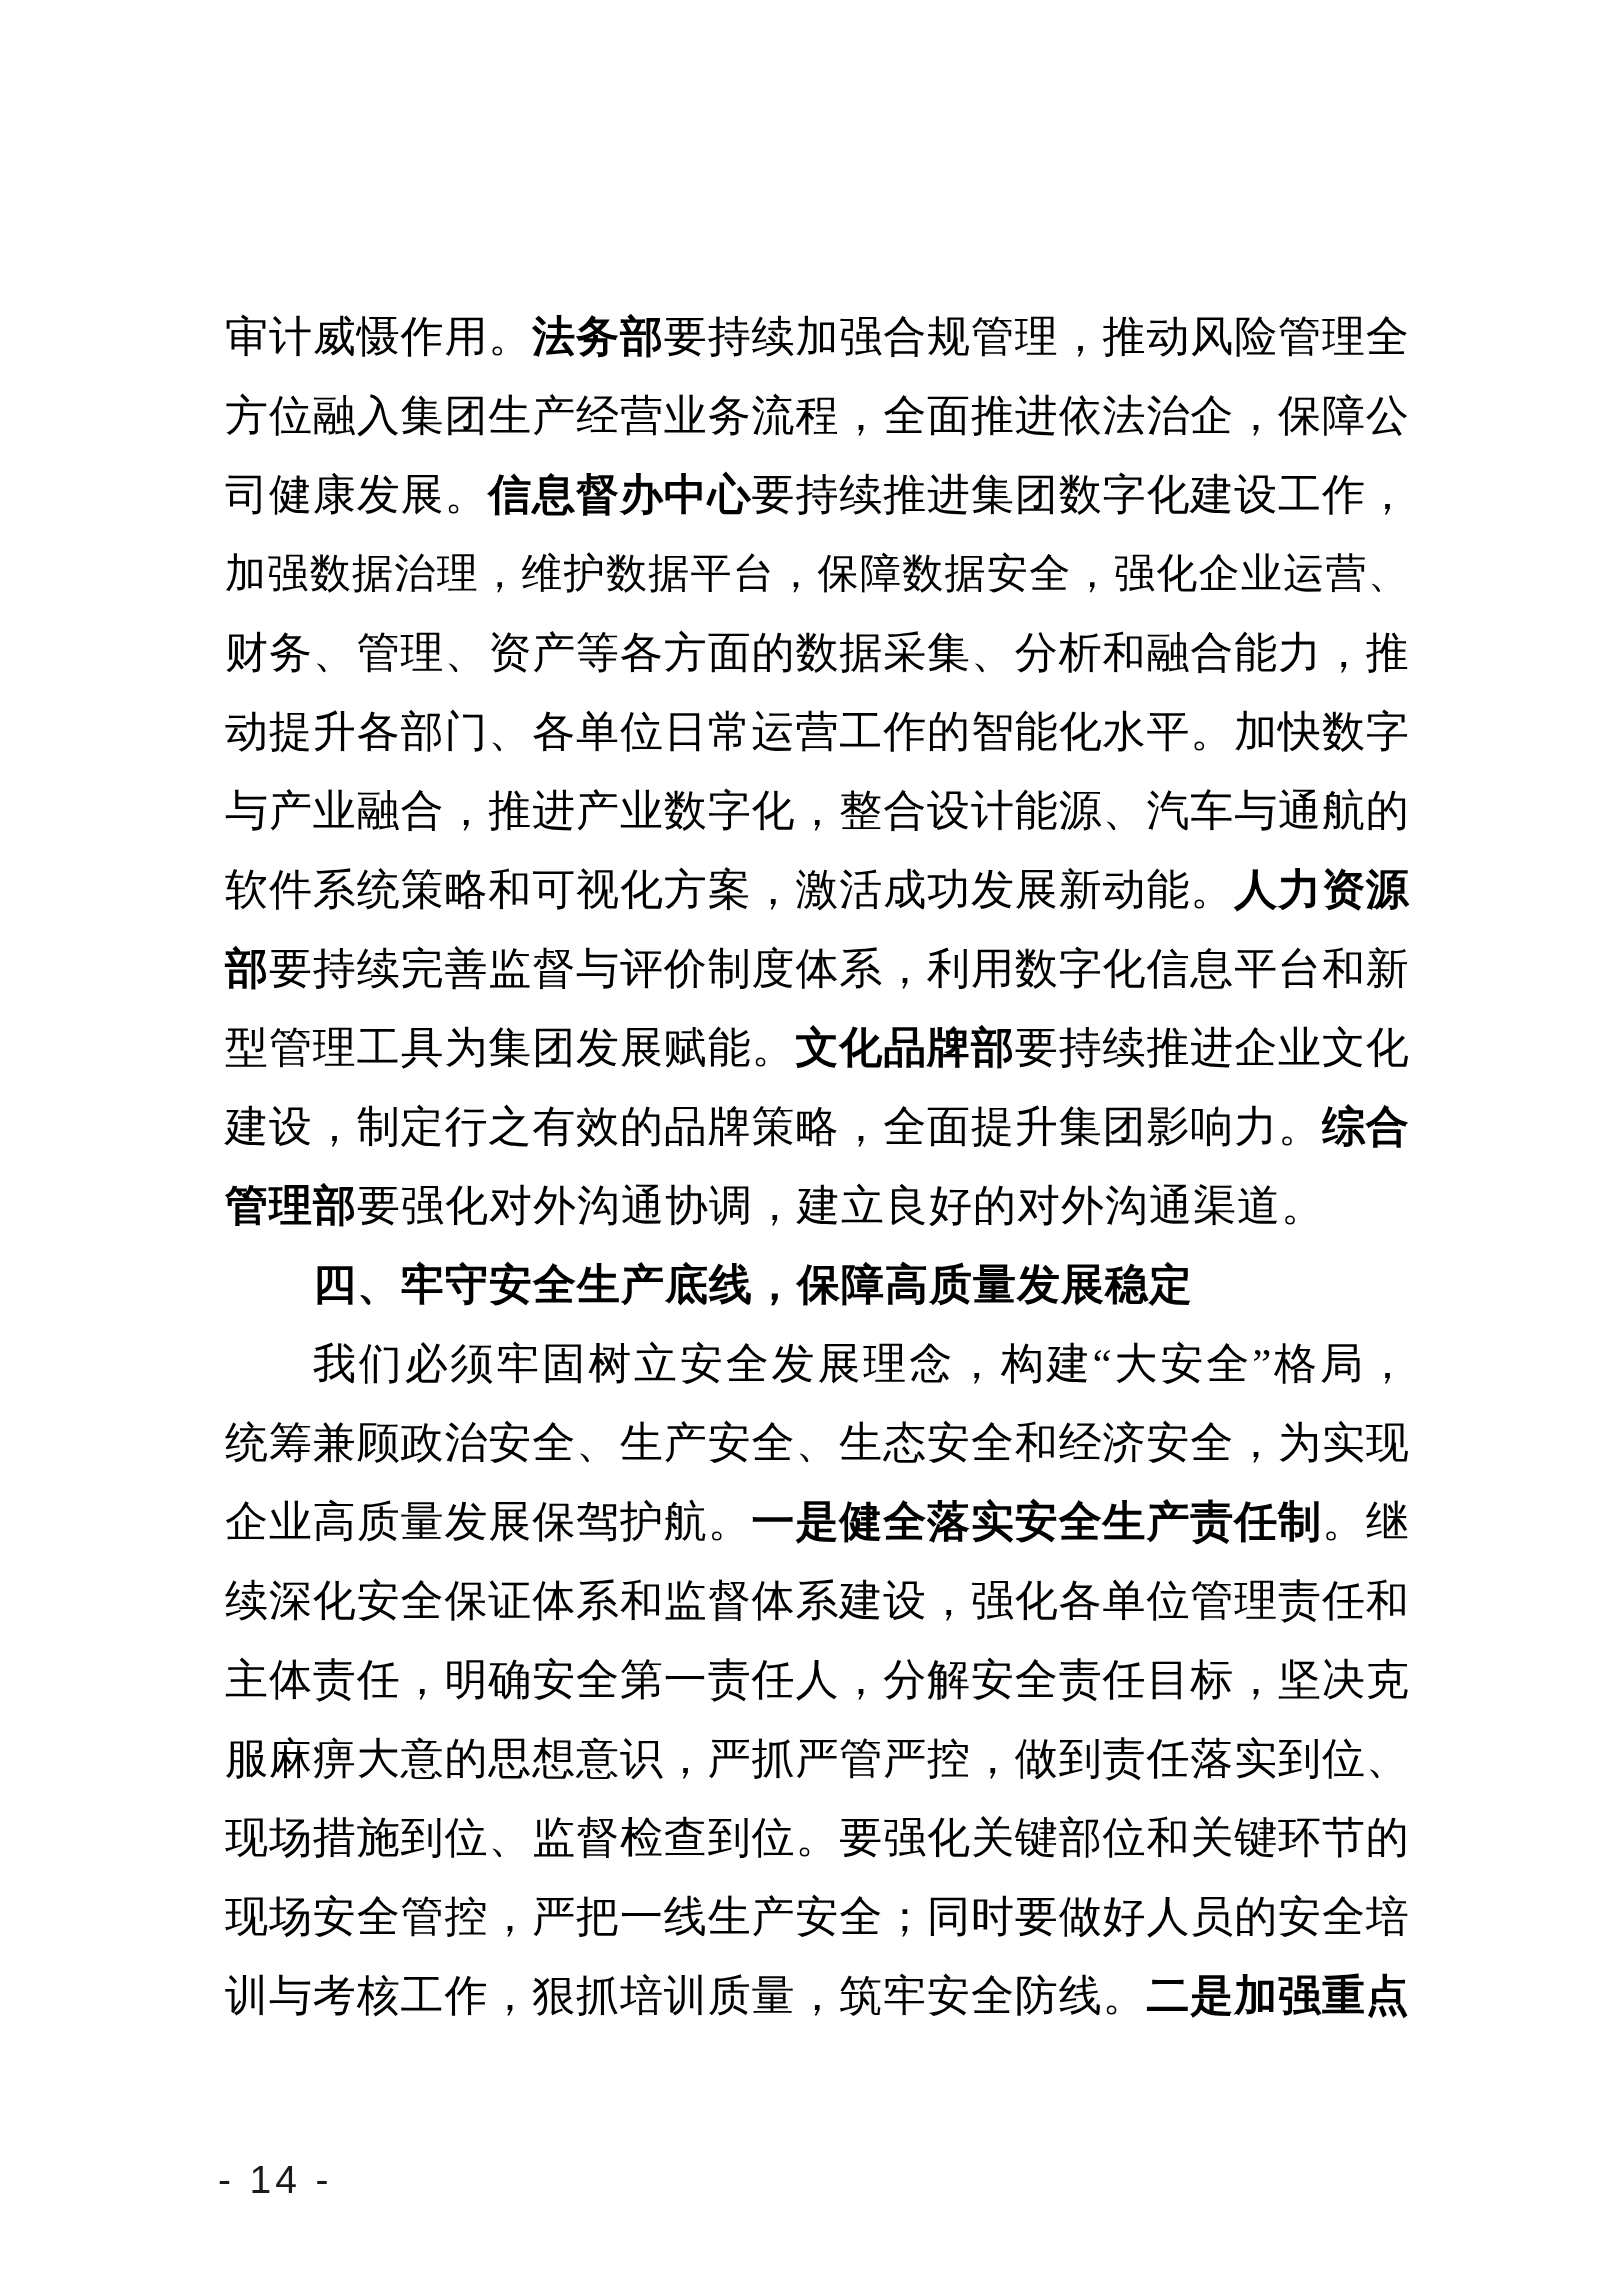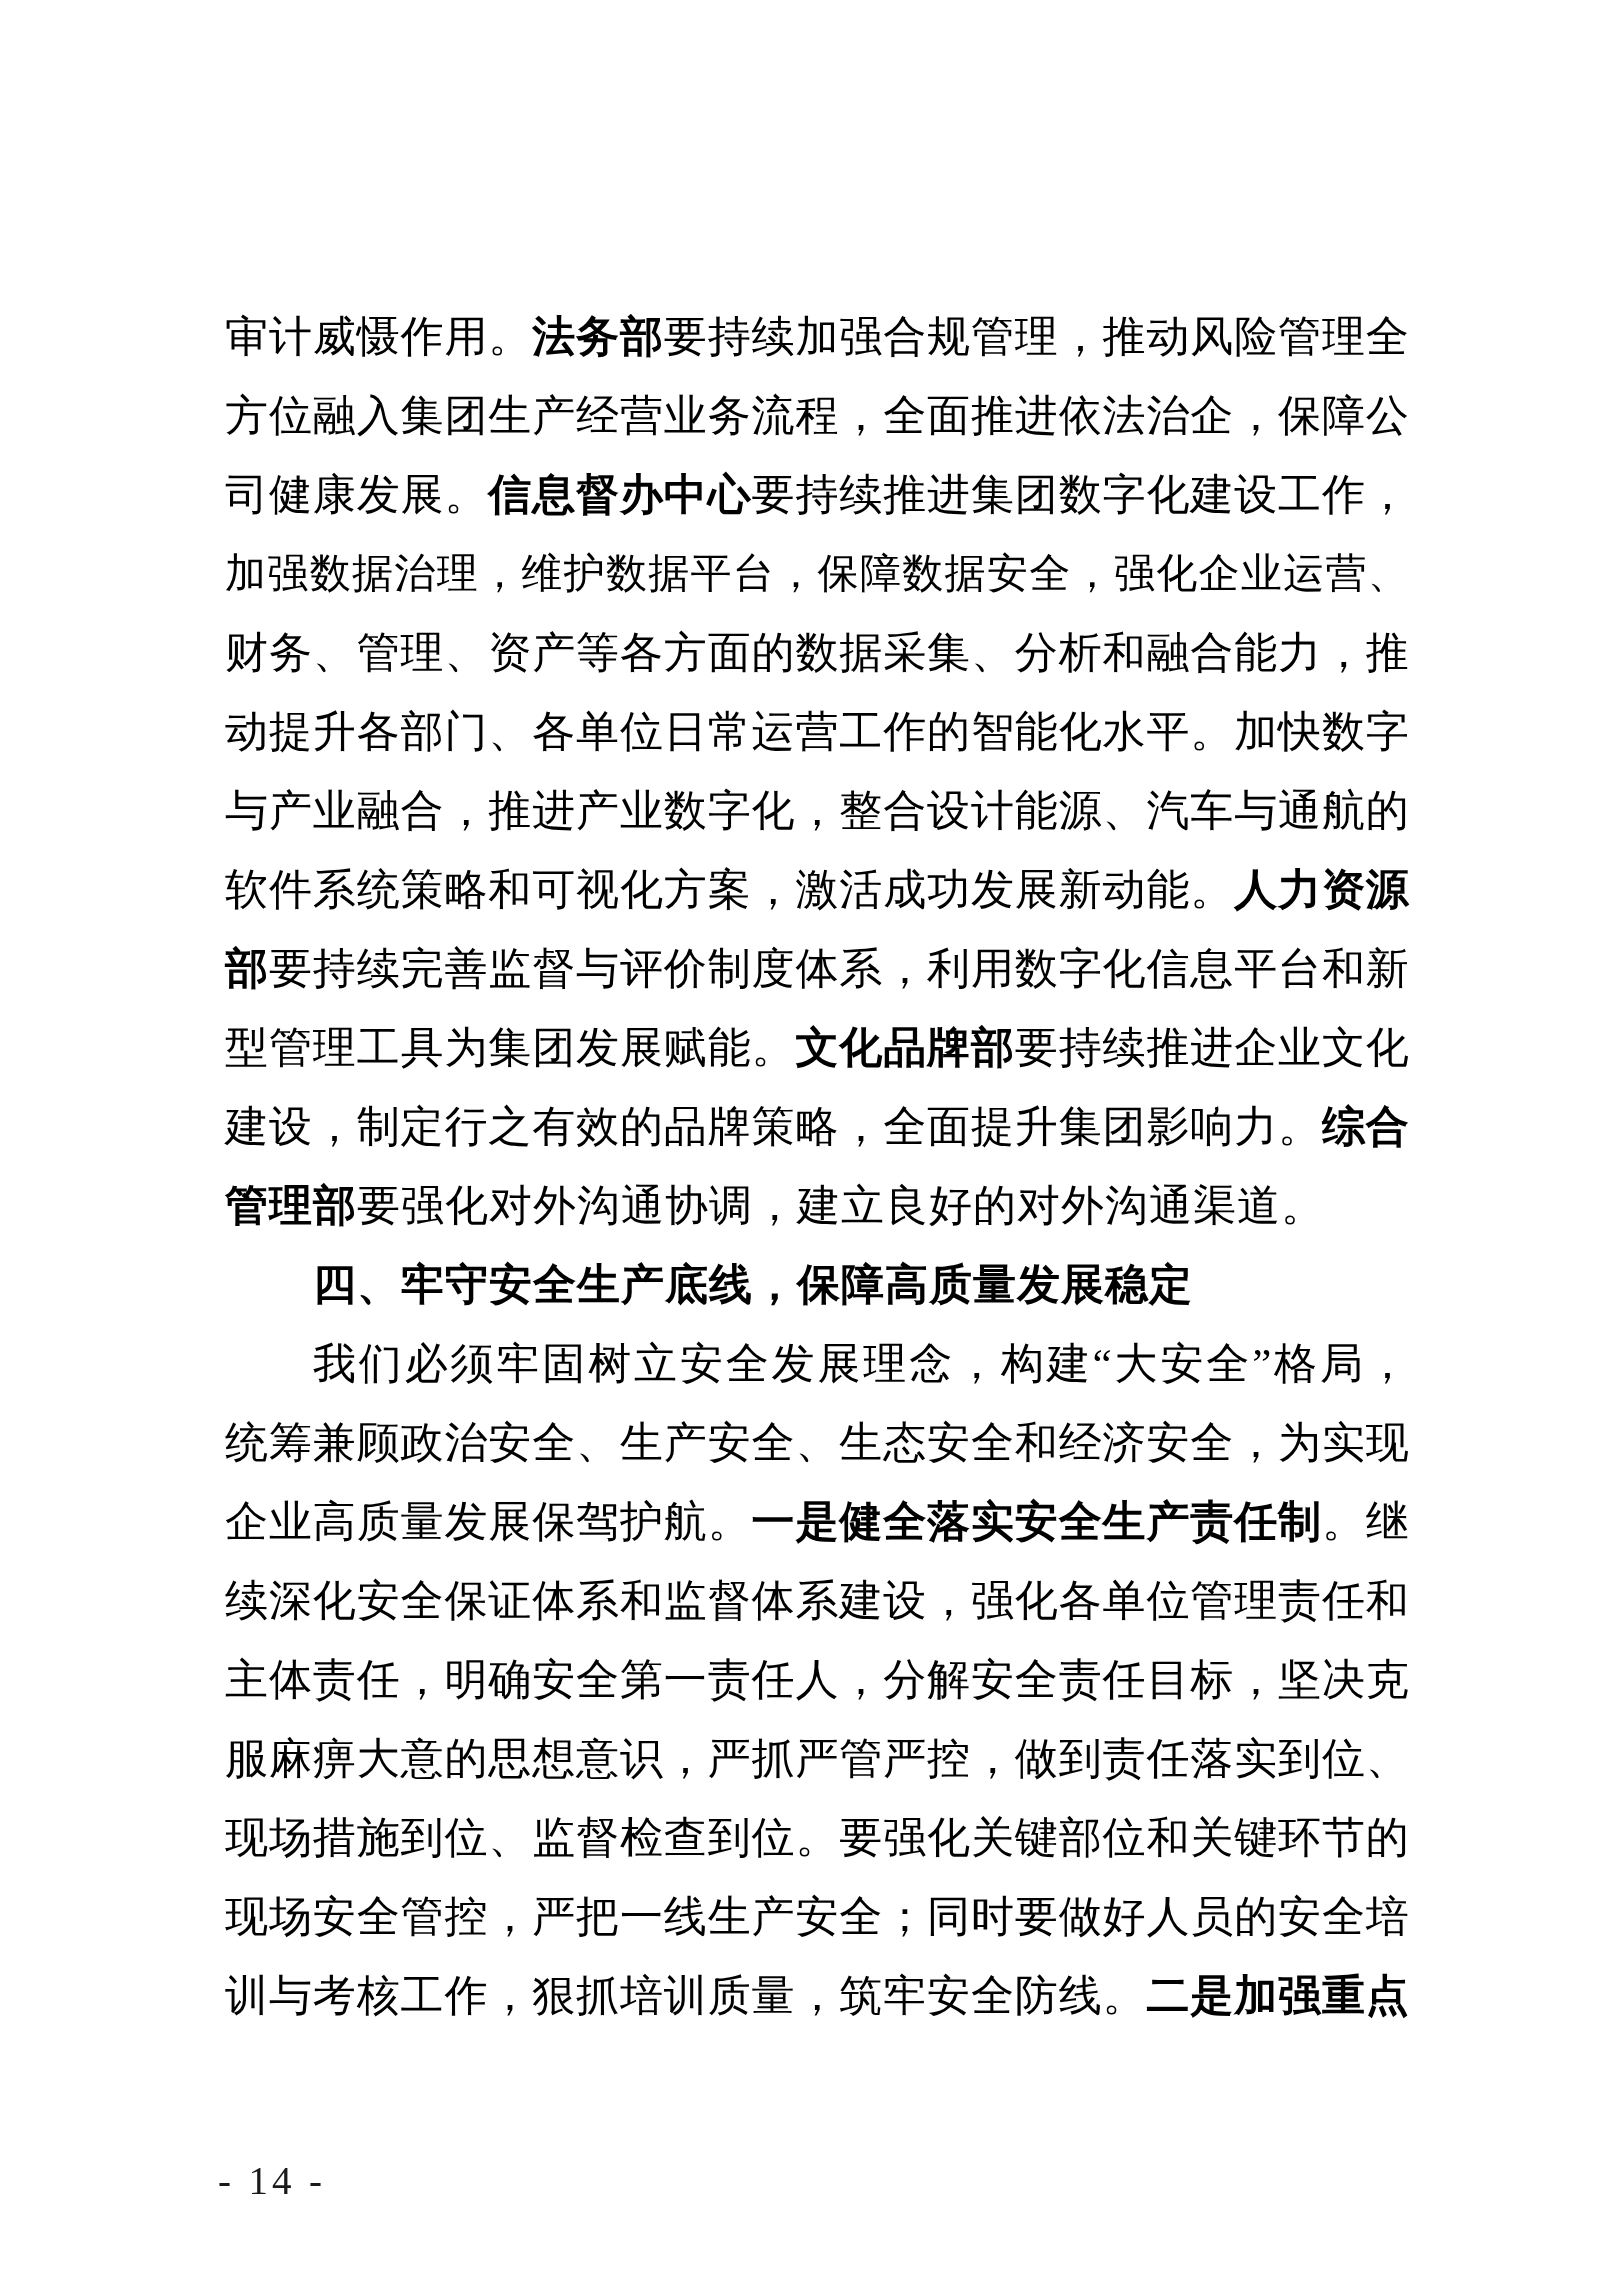--- a/index.html
+++ b/index.html
@@ -51,21 +51,21 @@
     font-family: "Liberation Sans", "DejaVu Sans", sans-serif;
     font-weight: 700;
   }
   .page-number {
     position: absolute;
     left: 218px;
     top: 2158px;
     font-size: 39px;
     letter-spacing: 3.9px;
     color: #1a1a1a;
-    font-family: Liberation Serif, serif;
+    font-family: Liberation Sans, sans-serif;
   }
 </style>
 </head>
 <body>
 
 <div class="page">
   <div class="text-block">
       <div class="line justified">
         <span>审</span>
         <span>计</span>

